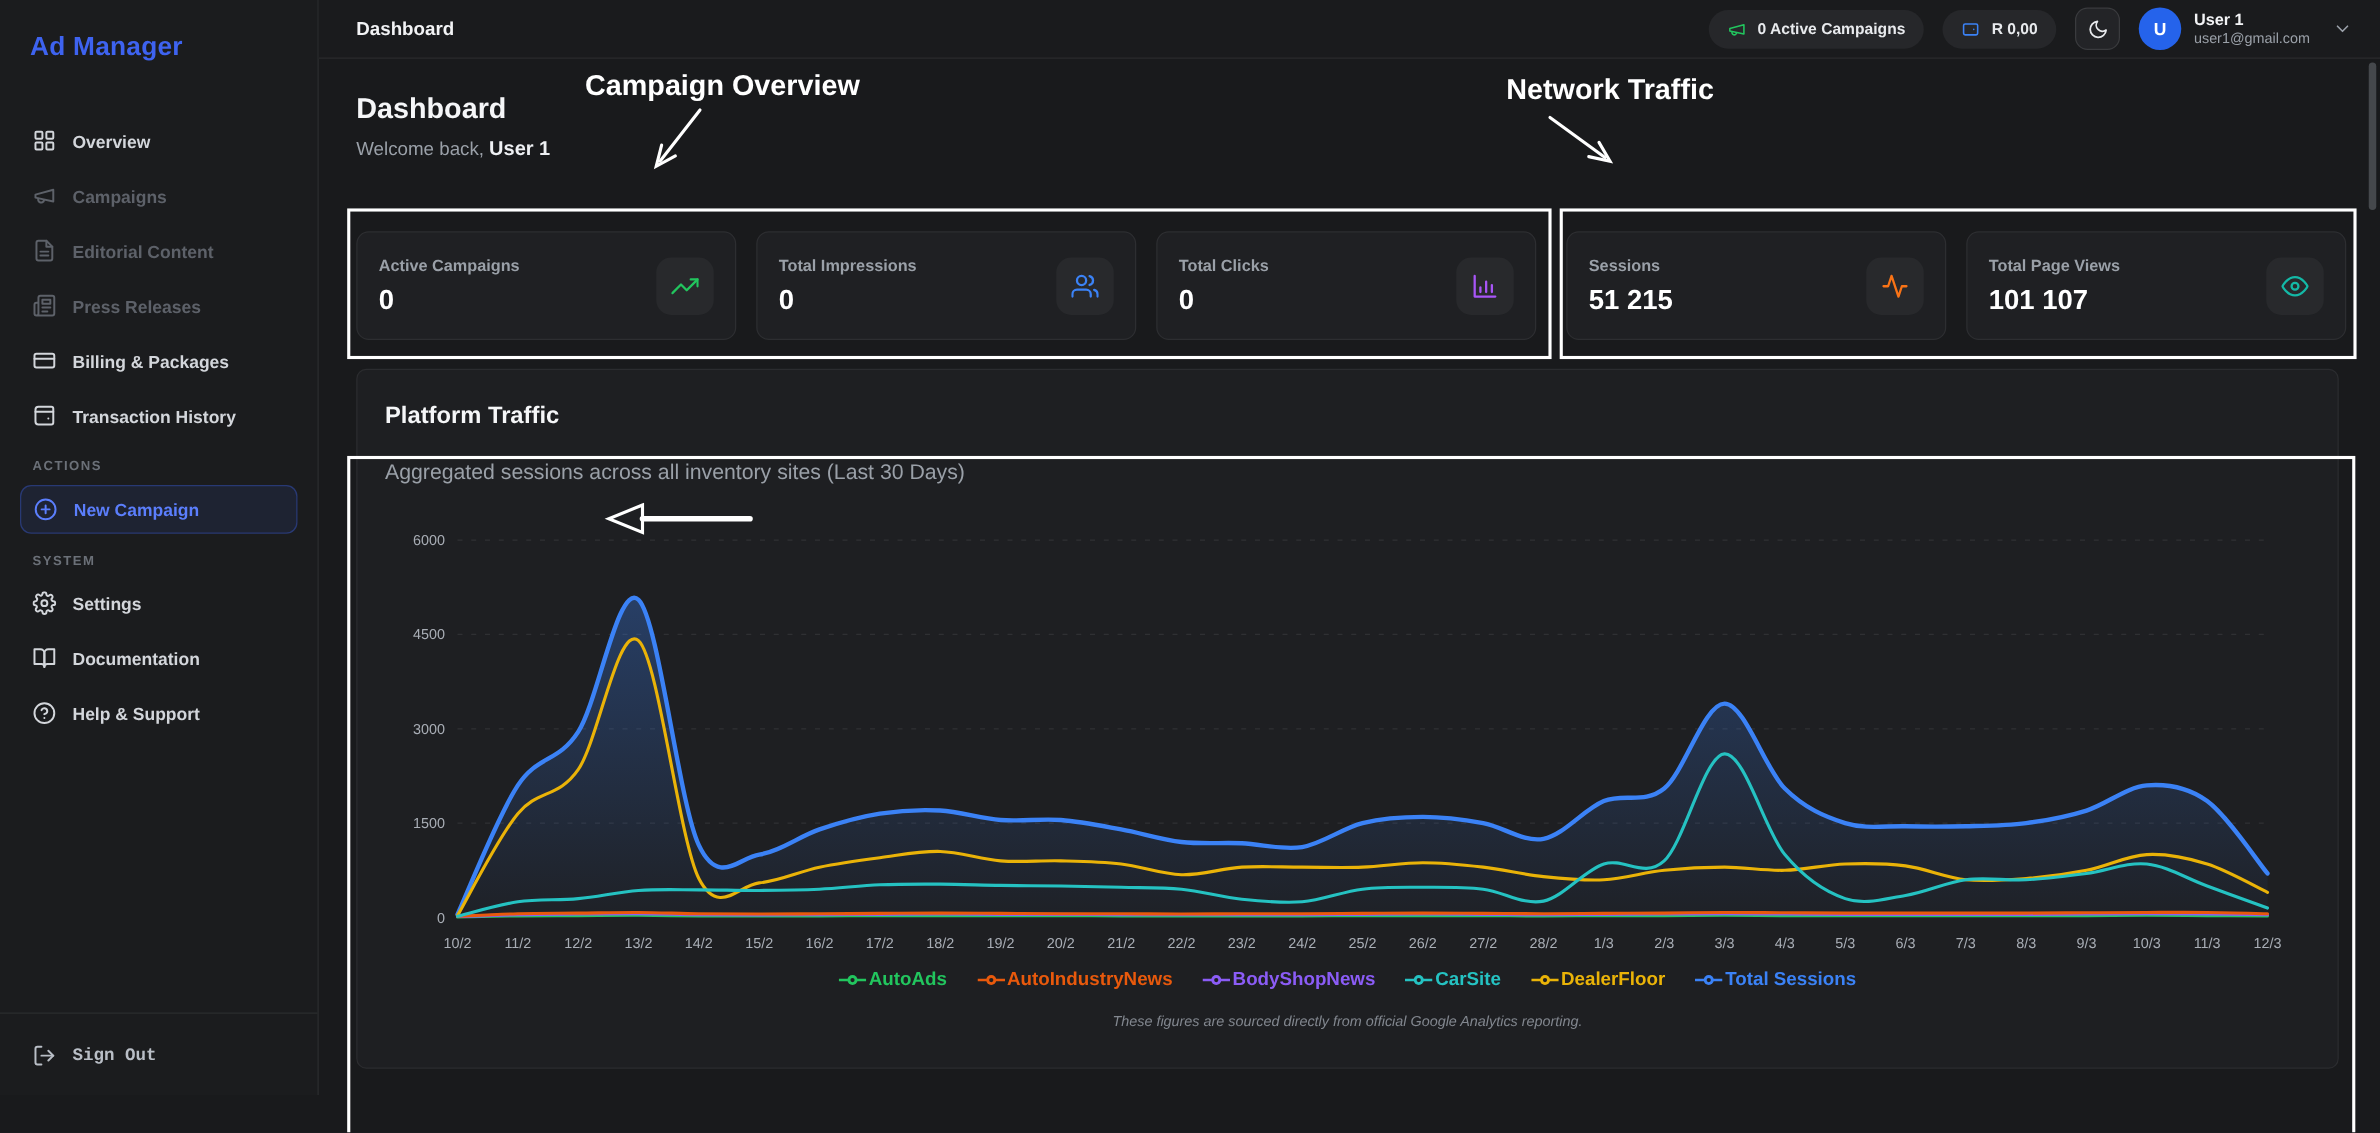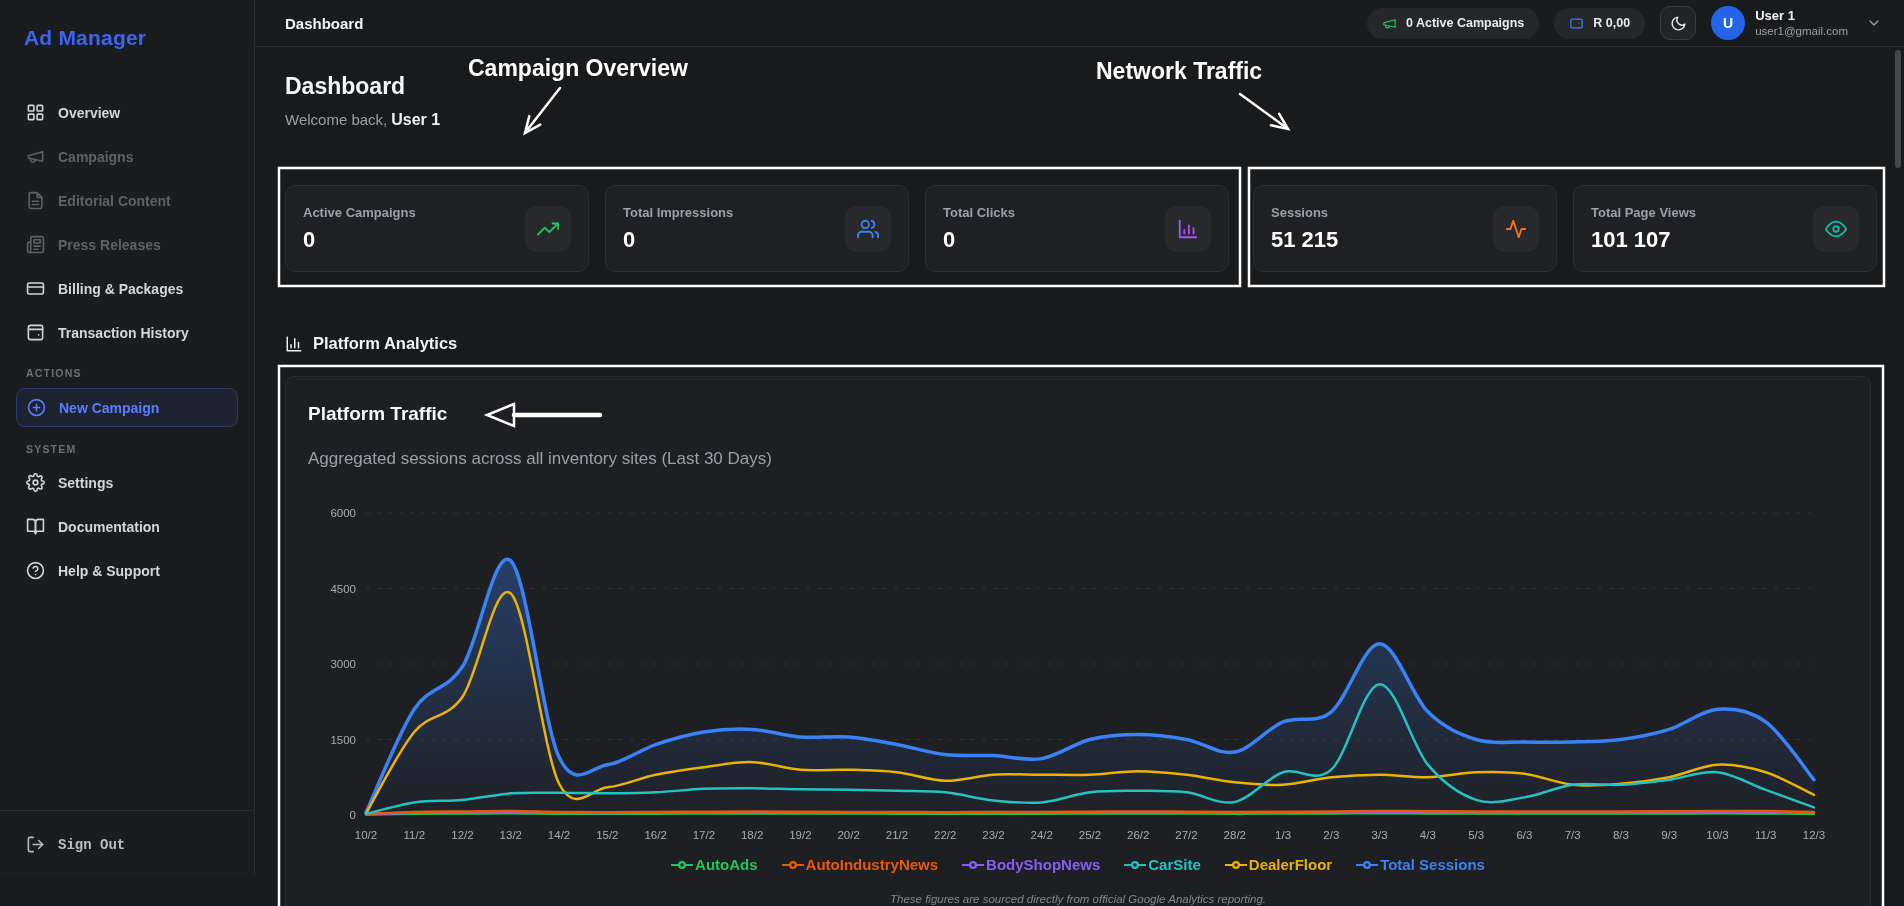--- a/index.html
+++ b/index.html
@@ -303,31 +303,20 @@
           </div>
         <div class="stat-icon" style="color: rgb(20, 184, 166);">
             <svg class="ic" viewBox="0 0 24 24">
               <path d="M1 12s4-8 11-8 11 8 11 8-4 8-11 8-11-8-11-8z"></path>
               <circle cx="12" cy="12" r="3"></circle>
             </svg>
           </div>
       </div>
     </div>
 
-    <div class="section-head">
-      <span>
-          <svg class="ic" viewBox="0 0 24 24">
-            <path d="M3 3v18h18"></path>
-            <path d="M8 17v-4"></path>
-            <path d="M13 17V5"></path>
-            <path d="M18 17v-7"></path>
-          </svg>
-        </span>
-      <span class="section-title">Platform Analytics</span>
-    </div>
 
     <div class="chart-card">
       <div class="chart-title">Platform Traffic</div>
       <div class="chart-subtitle">Aggregated sessions across all inventory sites (Last 30 Days)</div>
       <svg id="platform-chart-svg" width="1542" height="355">
           <defs>
             <linearGradient id="areaGrad" x1="0" y1="0" x2="0" y2="1">
       <stop offset="0" stop-color="#3b82f6" stop-opacity="0.32"></stop>
       <stop offset="1" stop-color="#3b82f6" stop-opacity="0.02"></stop>
             </linearGradient>
@@ -446,14 +435,14 @@
   <g>
     <path class="aline" d="M1240 94 L1284 126"></path>
     <path class="aline" d="M1271 125.3 L1288 129 L1279.2 113.9"></path>
   </g>
   <g>
     <path class="aline thick" d="M600 415 L514 415"></path>
     <path class="aline" d="M514 404 L487 415 L514 426 Z"></path>
   </g>
 </svg>
 <div class="annotation-text" style="left:447px; top:55px;">Campaign Overview</div>
-<div class="annotation-text" style="left:1075px; top:58px;">Network Traffic</div>
+<div class="annotation-text" style="left:1184px; top:58px;">Network Traffic</div>
 <div class="scroll-thumb"></div>
 
 </body></html>

